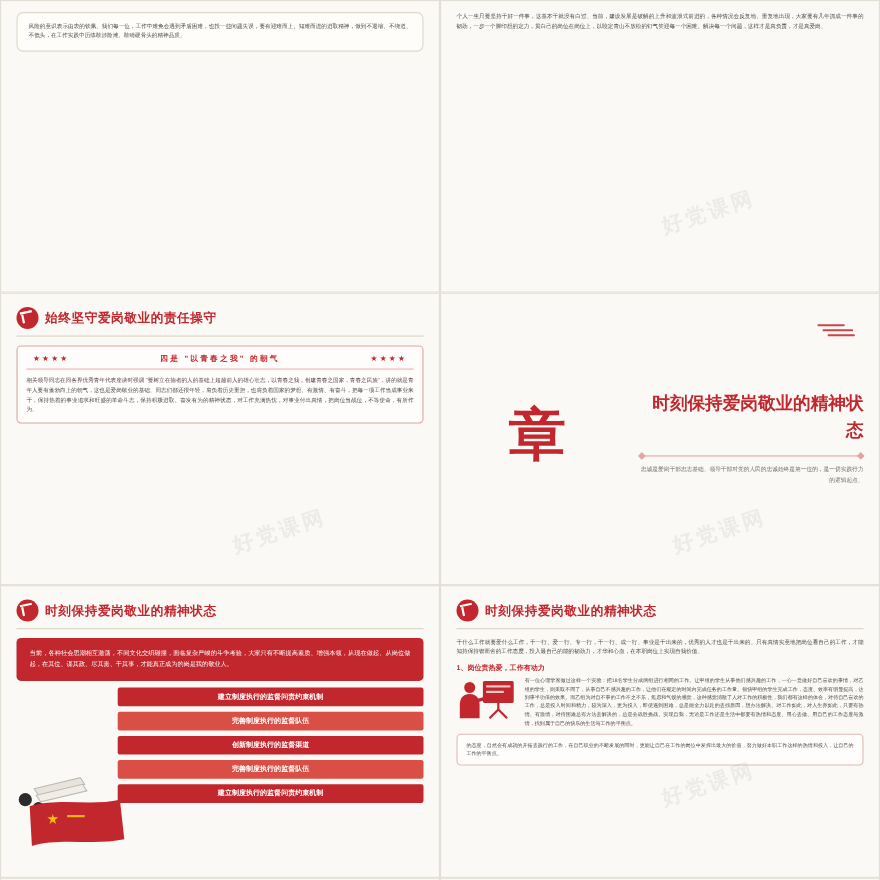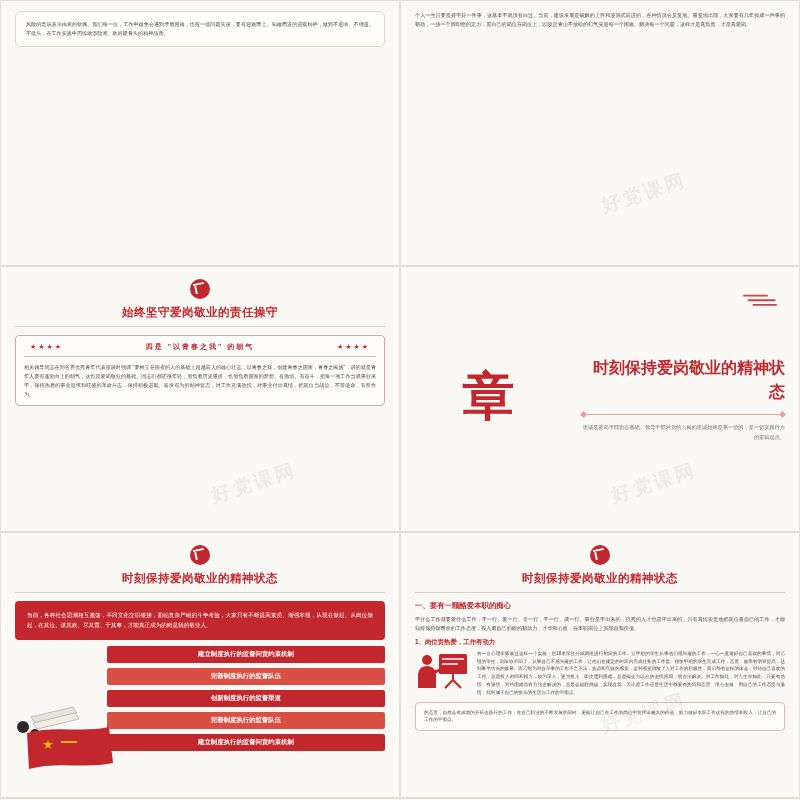--- a/index.html
+++ b/index.html
@@ -21,21 +21,21 @@
   .slide{
     position:relative;
     background:#fbf9f5;
     border:1px solid #e2ded5;
     box-sizing:border-box;
     overflow:hidden;
   }
   .slide-inner{position:absolute;inset:0;padding:10px 14px;box-sizing:border-box;}
 
   
-  .head{display:flex;align-items:center;gap:6px;margin:2px 0 6px 0;flex-direction:column;}
+  .head{display:flex;align-items:center;gap:6px;margin:2px 0 6px 0;}
   .emblem{
     width:20px;height:20px;border-radius:50%;
     background:#c1272d;position:relative;flex:none;
   }
   .emblem:before{
     content:"";position:absolute;left:3px;top:4px;width:11px;height:2px;
     background:#fff;transform:rotate(-12deg);
   }
   .emblem:after{
     content:"";position:absolute;left:5px;top:7px;width:2px;height:8px;
@@ -240,21 +240,20 @@
   </div>
 
   <div class="slide">
     <div class="slide-inner">
       <div class="head">
         <span class="emblem"></span>
         <span class="head-title">时刻保持爱岗敬业的精神状态</span>
       </div>
       <div class="head-rule"></div>
 
-      <div class="sec-h">一、要有一颗酷爱本职的痴心</div>
       <div class="para" style="margin-bottom:5px;">干什么工作就要爱什么工作，干一行、爱一行、专一行，干一行、成一行。事业是干出来的，优秀的人才也是干出来的。只有真情实意地把岗位看自己的工作，才能知持保持锲而舍的工作态度，投入最自己的能的韧劲力，才华和心血，在本职岗位上实现自我价值。</div>
       <div class="sub-h">1、岗位责热爱，工作有动力</div>
 
       <div class="two-col">
         <svg class="person-icon" viewBox="0 0 54 46">
           <rect x="24" y="4" width="28" height="20" rx="1.5" fill="#c1272d"></rect>
           <rect x="27" y="8" width="22" height="2" fill="#fff" opacity=".75"></rect>
           <rect x="27" y="13" width="16" height="2" fill="#fff" opacity=".75"></rect>
           <path d="M38 24 v6" stroke="#c1272d" stroke-width="2"></path>
           <path d="M30 38 l8 -8 l8 8" stroke="#c1272d" stroke-width="2" fill="none"></path>

